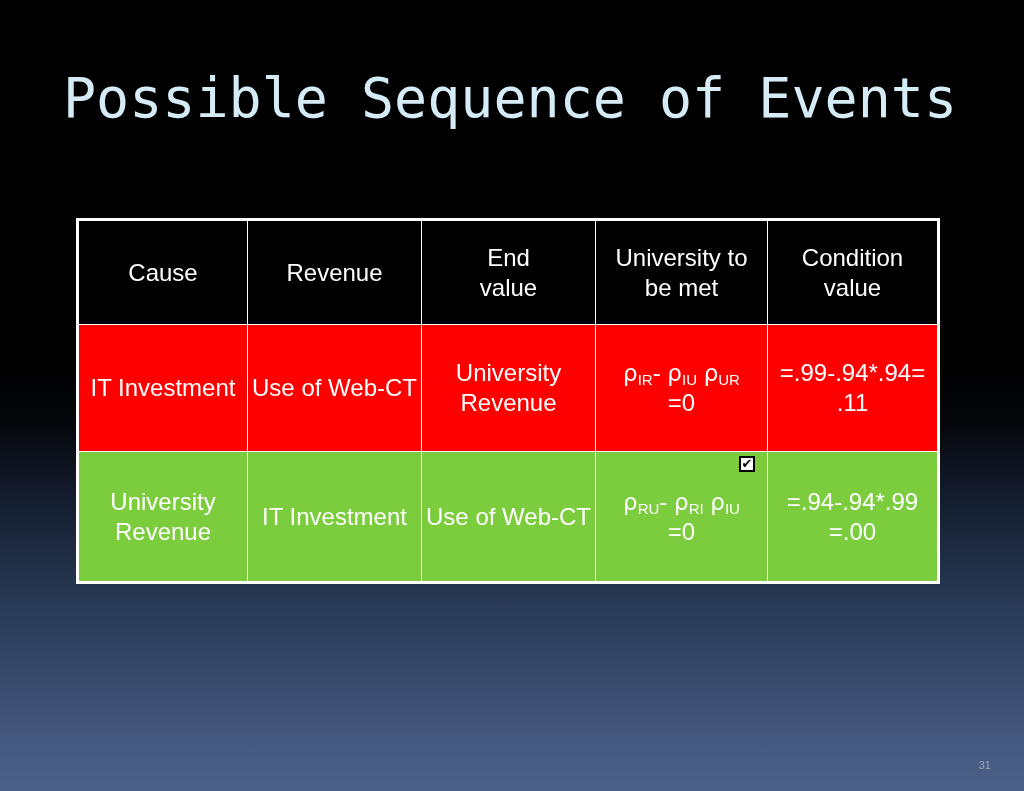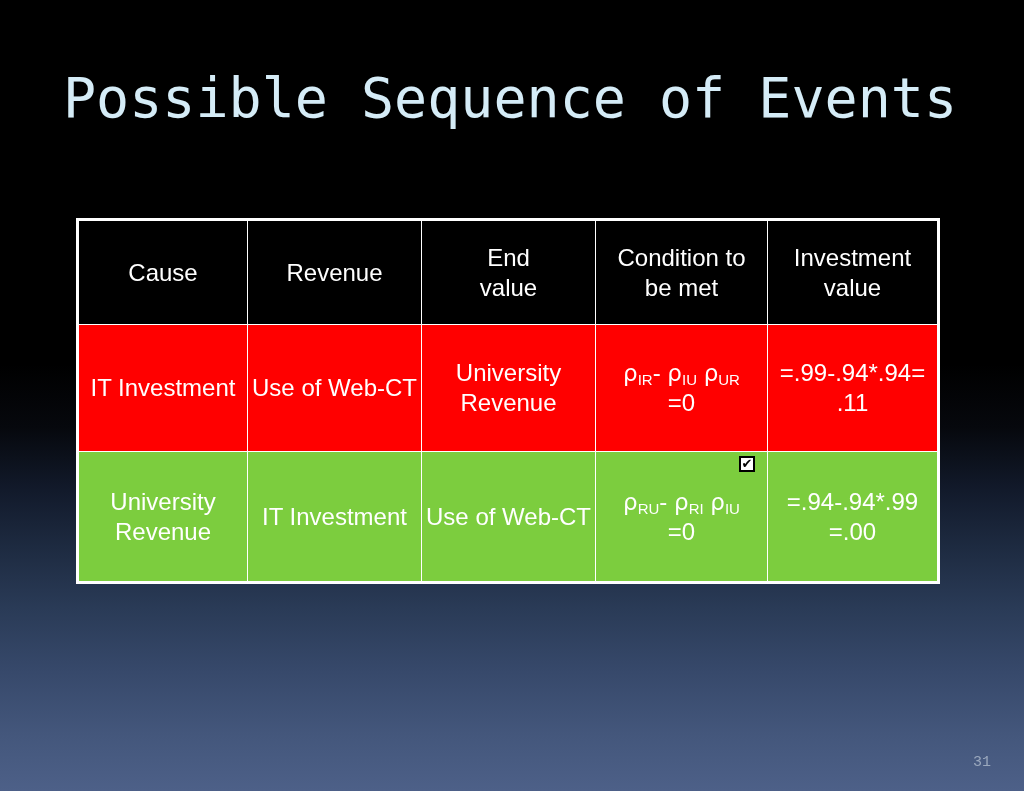--- a/index.html
+++ b/index.html
@@ -127,23 +127,23 @@
     color: #000000;
     text-align: center;
     font-family: "DejaVu Sans", sans-serif;
   }
 
   
   #page-number {
     position: absolute;
     right: 33px;
     bottom: 20px;
-    font-size: 15px;
+    font-size: 11px;
     color: #9aa8bd;
-    font-family: Liberation Mono, monospace;
+    font-family: Liberation Sans, sans-serif;
   }
 </style>
 </head>
 <body>
 
 <div id="slide">
 
   <div id="slide-title">Possible Sequence of Events</div>
 
   <table id="events-table">
@@ -162,25 +162,25 @@
         </td>
         <td>
           <span></span>
           <span>Revenue</span>
         </td>
         <td>
           <span>End</span><br>
           <span>value</span>
         </td>
         <td>
-          <span>Condition to</span><br>
+          <span>University to</span><br>
           <span>be met</span>
         </td>
         <td>
-          <span>Investment</span><br>
+          <span>Condition</span><br>
           <span>value</span>
         </td>
       </tr>
 
       <tr class="red">
         <td>IT Investment</td>
         <td>Use of Web-CT</td>
         <td>University Revenue</td>
         <td class="formula">
           <span class="rho">ρ</span><sub>IR</sub><span>-</span>

